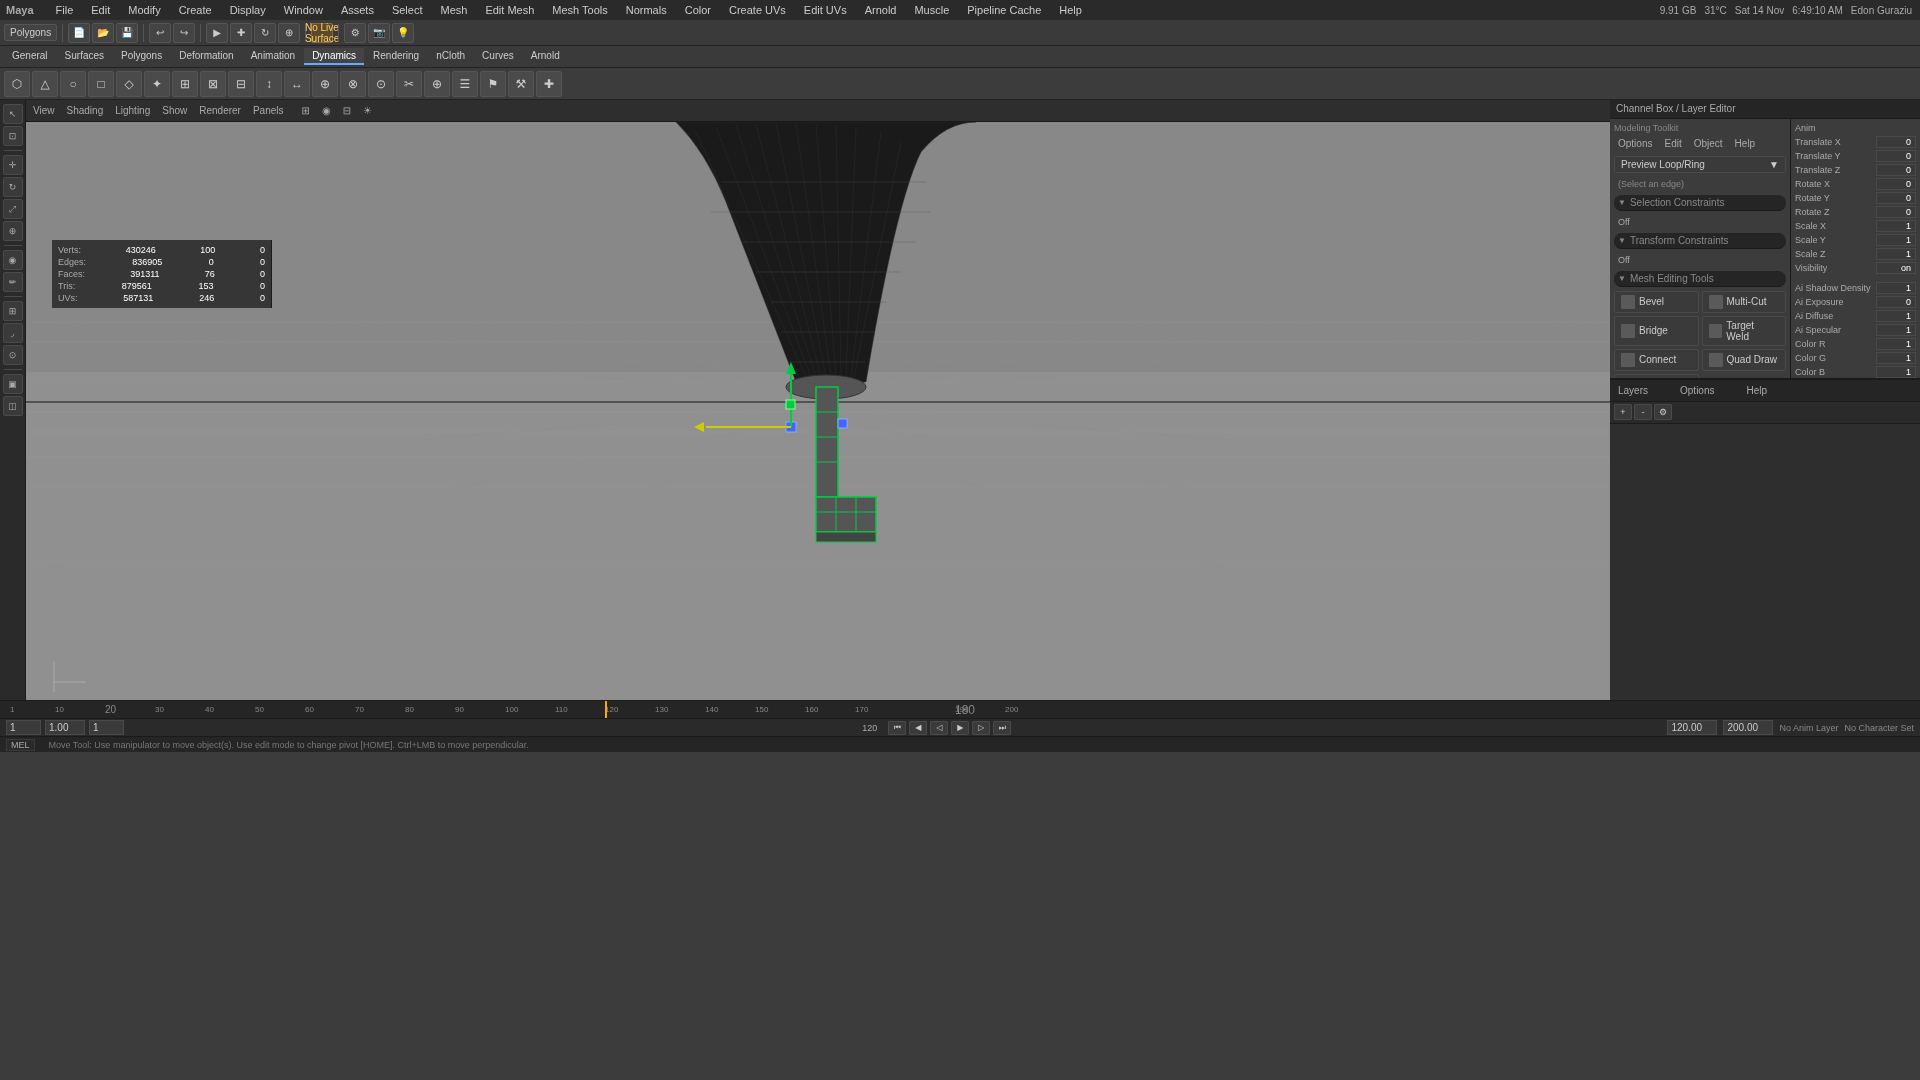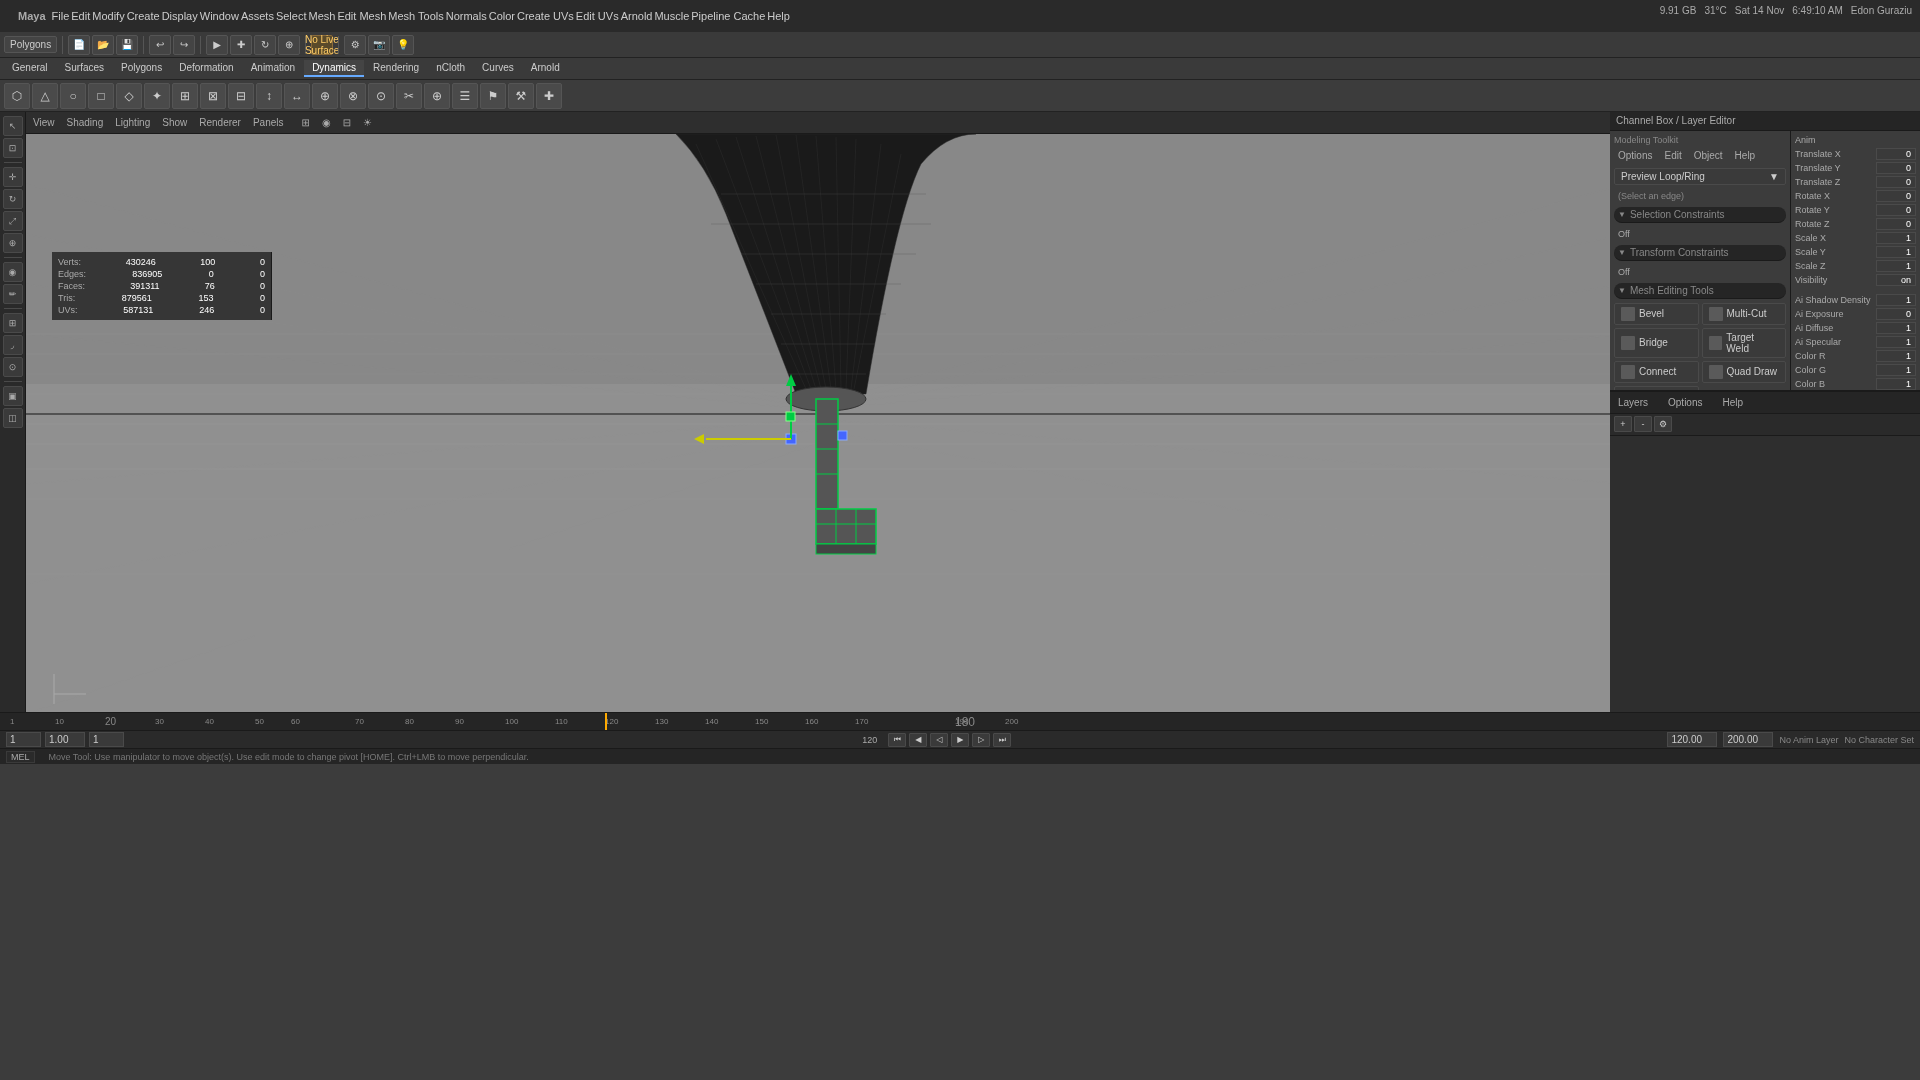--- a/index.html
+++ b/index.html
@@ -1,21 +1,21 @@
 <!DOCTYPE html>
 <html><head>
   <meta charset="utf-8">
   <style>
     * { margin: 0; padding: 0; box-sizing: border-box; }
     body { width: 1920px; height: 1080px; overflow: hidden; background: #3c3c3c; font-family: Arial, sans-serif; font-size: 11px; color: #ccc; }
 
     
     #top-menu-bar {
-      width: 100%; height: 32px; background: #2a2a2a; display: flex; align-items: center;
-      padding: 0 18px; gap: 2px; font-size: 11px; color: #ccc; position: relative; z-index: 100;
+      width: 100%; height: 20px; background: #2a2a2a; display: flex; align-items: center;
+      padding: 0 6px; gap: 18px; font-size: 11px; color: #ccc; position: relative; z-index: 100;
     }
     #top-menu-bar .app-name { color: #aaa; font-weight: bold; margin-right: 4px; }
     #top-menu-bar span { cursor: pointer; }
     #top-bar-right { position: absolute; right: 8px; top: 0; height: 20px; display: flex; align-items: center; gap: 8px; font-size: 10px; color: #aaa; }
 
     
     #toolbar1 {
       width: 100%; height: 26px; background: #3a3a3a; display: flex; align-items: center;
       padding: 0 4px; gap: 2px; border-bottom: 1px solid #222;
     }
@@ -112,21 +112,21 @@
 
     
     #viewport-toolbar {
       height: 22px; background: #2e2e2e; display: flex; align-items: center;
       padding: 0 4px; gap: 6px; border-bottom: 1px solid #1a1a1a; width: 100%;
     }
     .vpt-btn { font-size: 10px; color: #aaa; cursor: pointer; padding: 1px 3px; }
 
     
     #layers-panel { height: 340px; background: #2e2e2e; border-top: 1px solid #1a1a1a; }
-    #layers-header { height: 22px; display: flex; align-items: center; padding: 0 4px; gap: 12px; background: #252525; border-bottom: 1px solid #1a1a1a; }
+    #layers-header { height: 22px; display: flex; align-items: center; padding: 0 4px; gap: 24px; background: #252525; border-bottom: 1px solid #1a1a1a; }
     .layer-tab { font-size: 10px; color: #aaa; cursor: pointer; padding: 2px 4px; }
     #layers-toolbar { height: 22px; display: flex; align-items: center; padding: 0 4px; gap: 2px; background: #2a2a2a; border-bottom: 1px solid #1a1a1a; }
     .layer-tb-btn { width: 18px; height: 16px; background: #3a3a3a; border: 1px solid #4a4a4a; border-radius: 1px; cursor: pointer; font-size: 9px; display: flex; align-items: center; justify-content: center; }
     .pb-btn { width: 18px; height: 14px; background: #3a3a3a; border: 1px solid #4a4a4a; border-radius: 1px; cursor: pointer; font-size: 8px; display: flex; align-items: center; justify-content: center; color: #ccc; }
 
     
     #right-panel-wrapper { width: 310px; height: 100%; display: flex; flex-direction: column; }
   </style>
 </head>
 <body>
@@ -562,21 +562,21 @@
 
 <div id="time-ruler" style="width:100%; height:18px; background:#252525; position:relative; display:flex; align-items:center; overflow:hidden; border-top:1px solid #1a1a1a;">
   <div style="position:relative; flex:1; height:100%; display:flex; align-items:center; padding:0 4px;">
 
     <span style="position:absolute;left:10px;font-size:8px;color:#888;">1</span>
     <span style="position:absolute;left:55px;font-size:8px;color:#888;">10</span>
     <span style="position:absolute;left:105px;font-size:10px;color:#888;">20</span>
     <span style="position:absolute;left:155px;font-size:8px;color:#888;">30</span>
     <span style="position:absolute;left:205px;font-size:8px;color:#888;">40</span>
     <span style="position:absolute;left:255px;font-size:8px;color:#888;">50</span>
-    <span style="position:absolute;left:291px;font-size:8px;color:#888;">60</span>
+    <span style="position:absolute;left:305px;font-size:8px;color:#888;">60</span>
     <span style="position:absolute;left:355px;font-size:8px;color:#888;">70</span>
     <span style="position:absolute;left:405px;font-size:8px;color:#888;">80</span>
     <span style="position:absolute;left:455px;font-size:8px;color:#888;">90</span>
     <span style="position:absolute;left:505px;font-size:8px;color:#888;">100</span>
     <span style="position:absolute;left:555px;font-size:8px;color:#888;">110</span>
     <span style="position:absolute;left:605px;font-size:8px;color:#888;">120</span>
 
     <div style="position:absolute;left:605px;width:2px;height:18px;background:#ffaa00;top:0;"></div>
     <span style="position:absolute;left:655px;font-size:8px;color:#888;">130</span>
     <span style="position:absolute;left:705px;font-size:8px;color:#888;text-align:center;">140</span>

